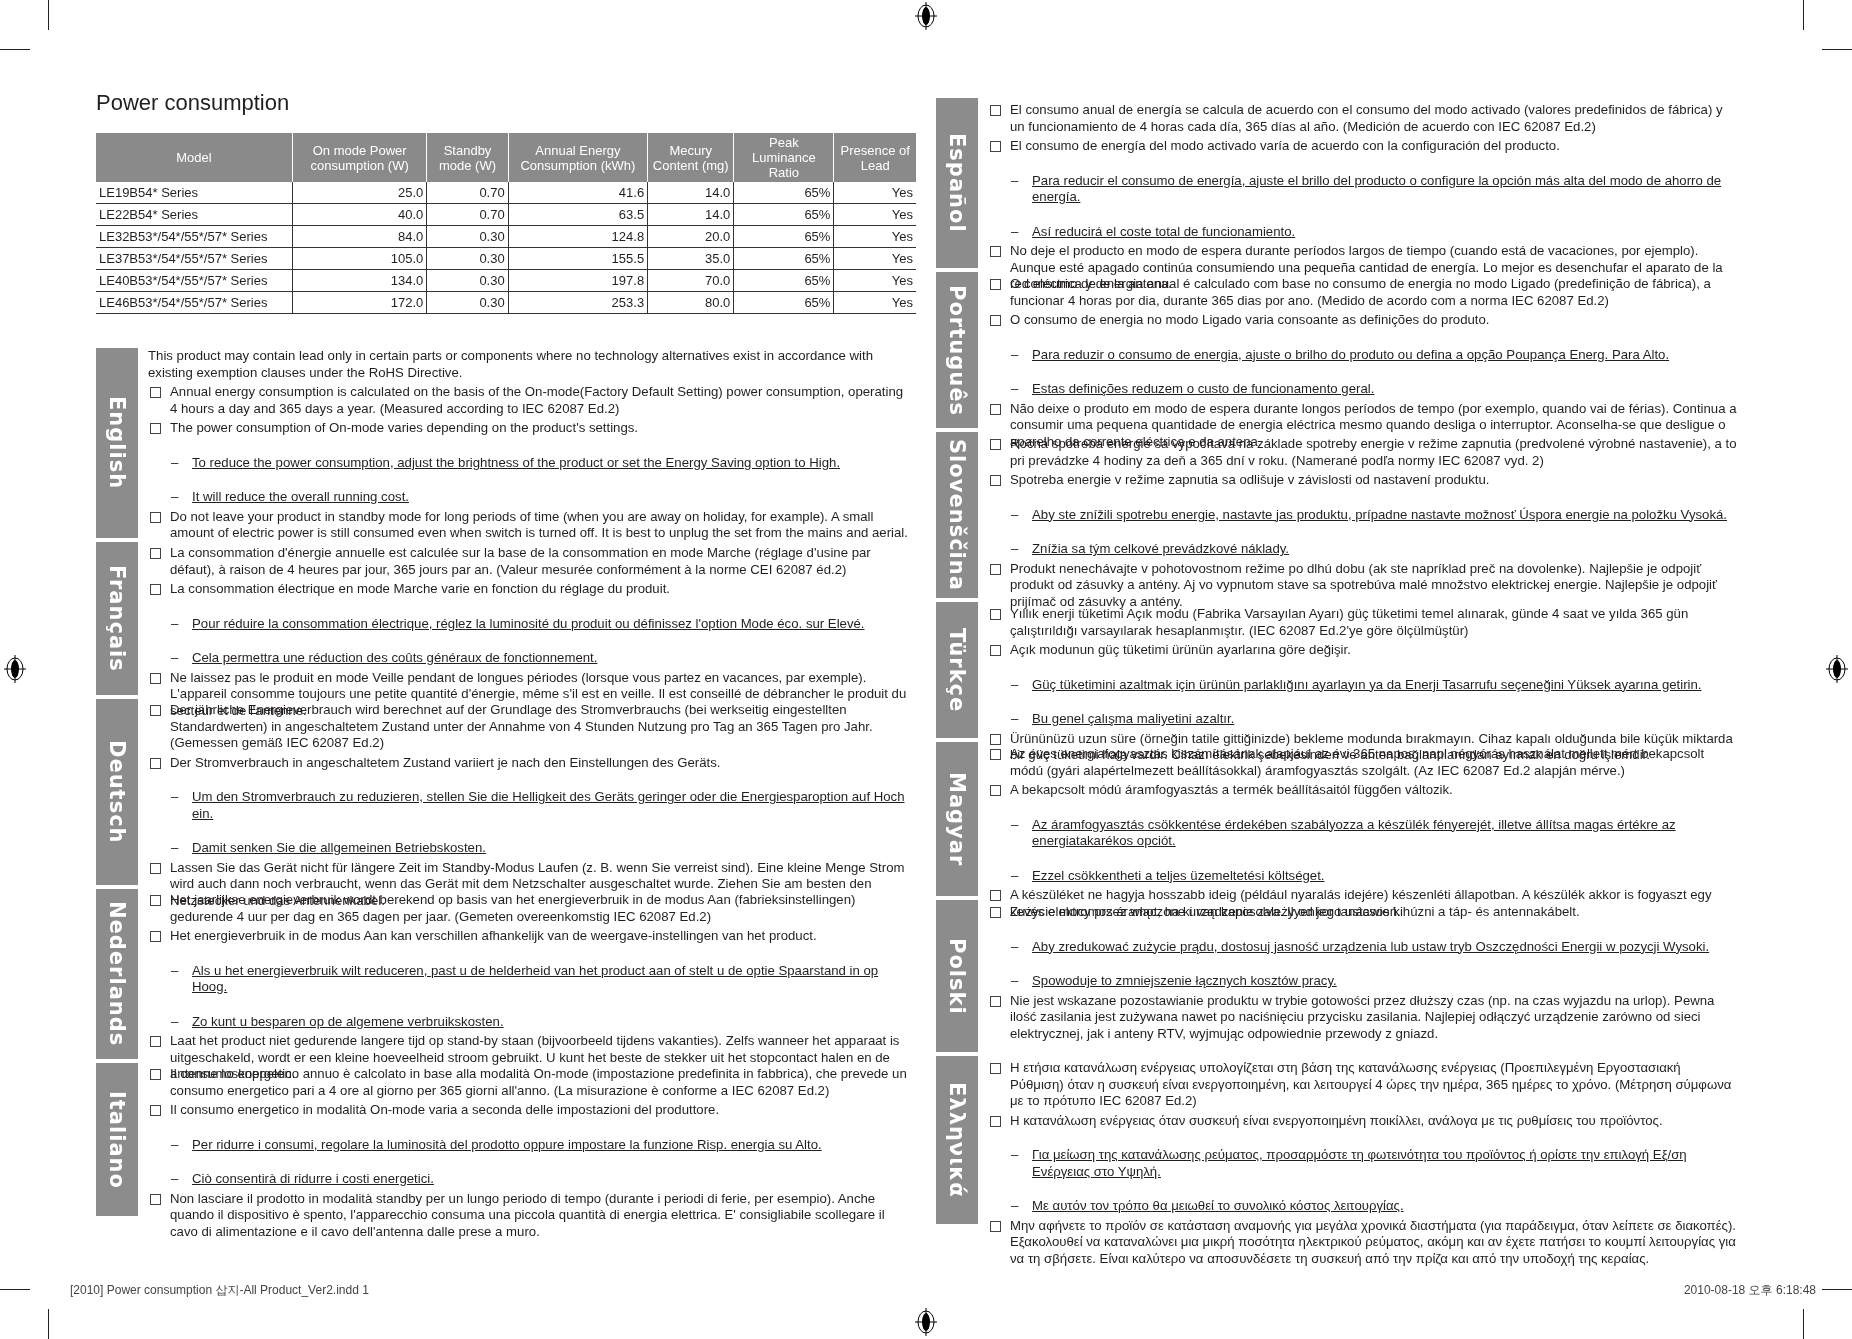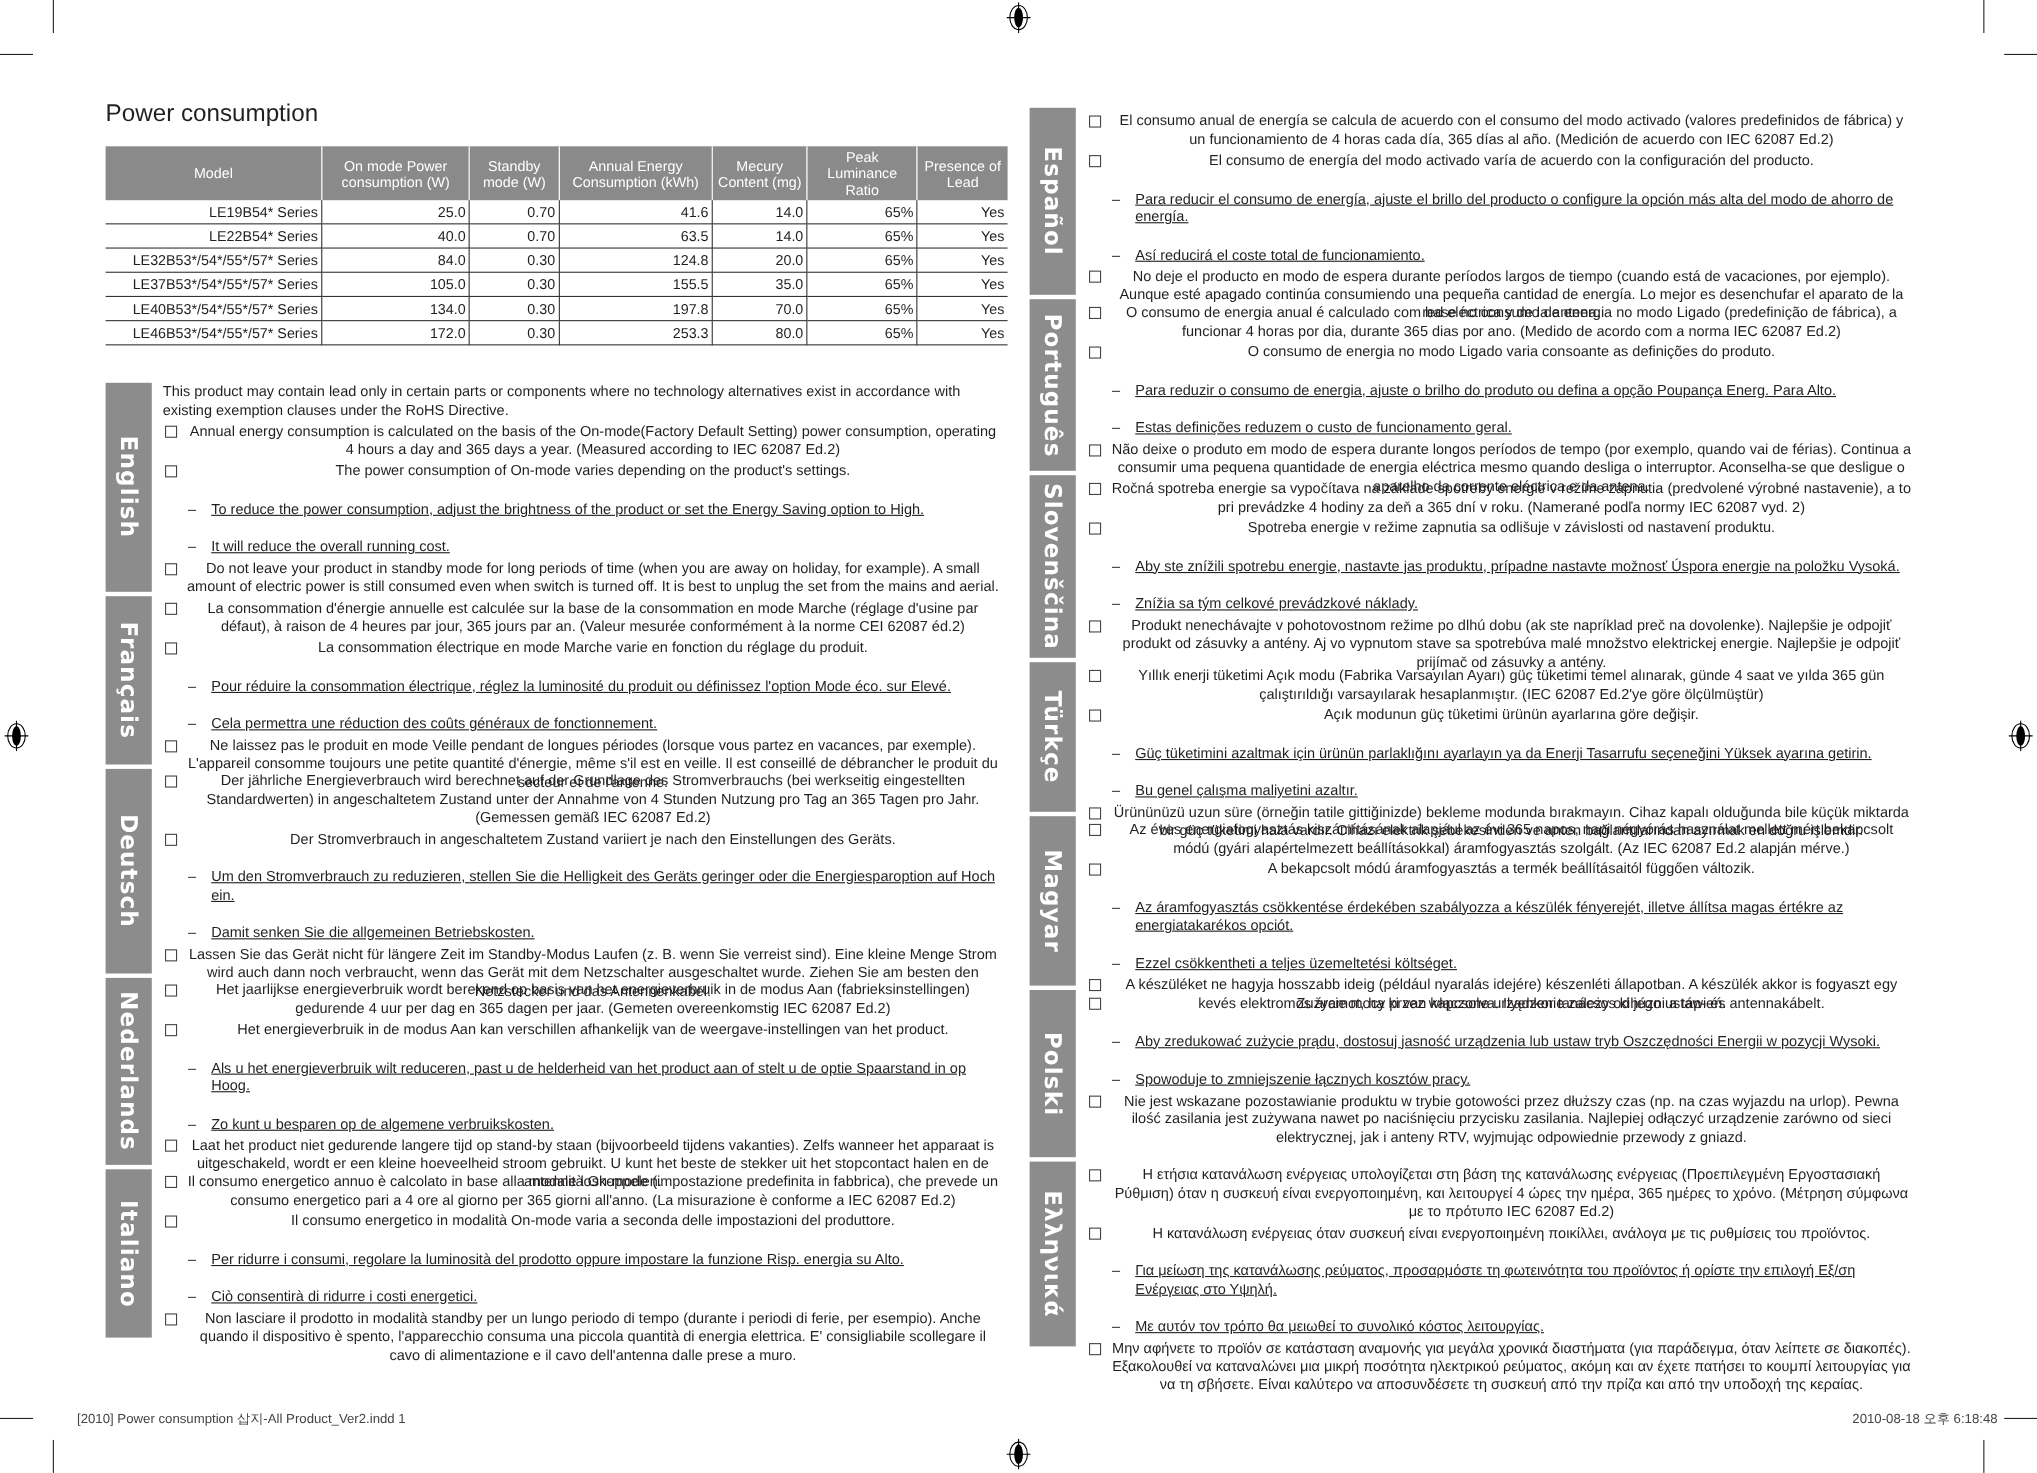--- a/index.html
+++ b/index.html
@@ -3,28 +3,28 @@
 <meta charset="utf-8">
 <style>
 html,body{margin:0;padding:0;background:#fff;}
 body{width:1852px;height:1339px;position:relative;overflow:hidden;font-family:"Liberation Sans",sans-serif;color:#231f20;}
 .mark{position:absolute;background:#222;}
 .reg{position:absolute;width:22px;height:28px;}
 .title{position:absolute;left:96px;top:90px;font-size:22px;color:#231f20;}
 table.pc{position:absolute;left:96px;top:133px;width:820px;border-collapse:collapse;font-size:13px;}
 table.pc th{background:#8a8a8a;color:#fff;font-weight:normal;padding:2px 3px;border-right:1px solid #fff;line-height:15px;height:34px;text-align:center;}
 table.pc td{border-bottom:1px solid #333;border-right:1px solid #333;text-align:right;height:21px;padding:0 3px;}
-table.pc td:first-child{text-align:right;}
+table.pc td:first-child{text-align:left;}
 table.pc td:last-child,table.pc th:last-child{border-right:none;}
 .sec{display:flex;position:absolute;}
 .tab{width:42px;background:#8c8c8c;color:#fff;display:flex;align-items:center;justify-content:center;}
 .tab span{writing-mode:vertical-rl;font-weight:bold;font-size:21px;letter-spacing:1px;font-family:"DejaVu Sans",sans-serif;}
 .body{padding-left:10px;font-size:13.2px;line-height:16.5px;}
 .p{margin:0 0 3px 0;}
-.b{position:relative;padding-left:22px;margin:0 0 3px 0;text-align:center;}
+.b{position:relative;padding-left:22px;margin:0 0 3px 0;}
 .b:before{content:"";position:absolute;left:2px;top:3px;width:9px;height:9px;border:1px solid #444;}
 .d{position:relative;padding-left:44px;margin:18px 0 3px 0;text-decoration:underline;}
 .d:before{content:"–";position:absolute;left:23px;}
 .footer{position:absolute;font-size:12px;color:#444;top:1282px;}
 </style>
 </head>
 <body>
 
 <div class="mark" style="left:48px;top:0;width:1px;height:30px;"></div>
 <div class="mark" style="left:0;top:49px;width:30px;height:1px;"></div>

